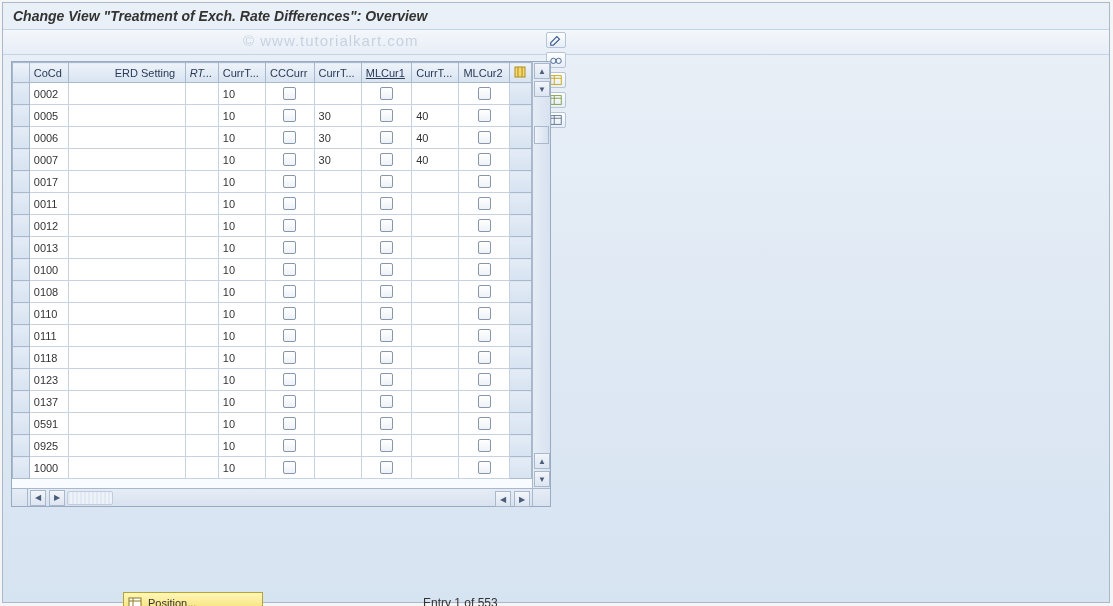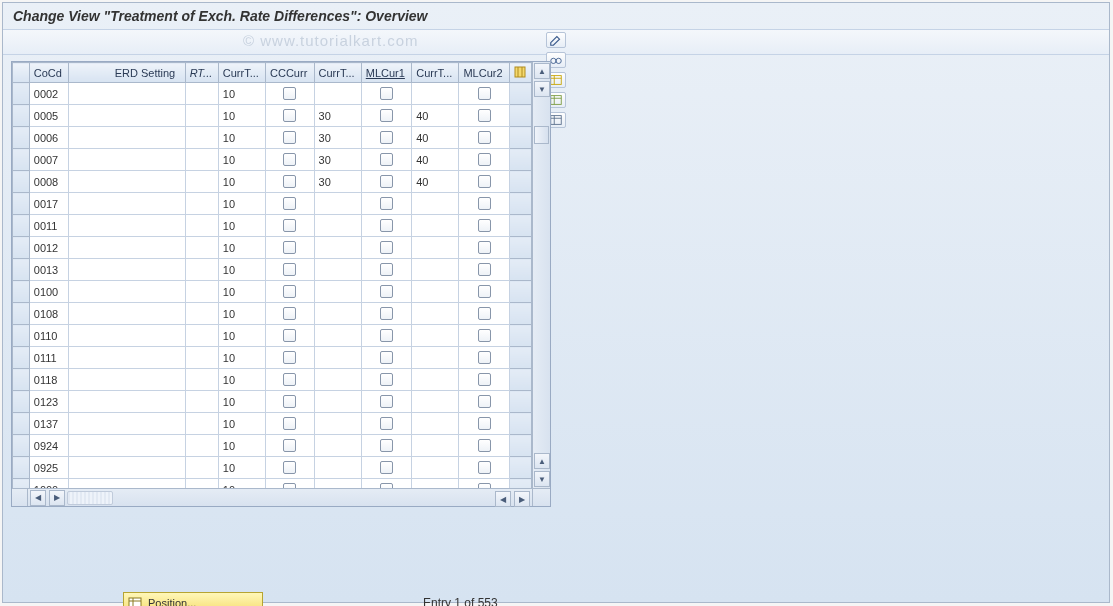--- a/index.html
+++ b/index.html
@@ -304,33 +304,20 @@
                   <td class="readonly col-currt">10</td>
                   <td class="chk col-cccurr"><span class="chk-box"></span></td>
                   <td class="readonly col-currt2">30</td>
                   <td class="chk col-mlcur1"><span class="chk-box"></span></td>
                   <td class="readonly col-currt3">40</td>
                   <td class="chk col-mlcur2"><span class="chk-box"></span></td>
                   <td class="rowhdr"></td>
                 </tr>
                 <tr>
                   <td class="rowhdr"></td>
-                  <td class="readonly col-cocd">0008</td>
-                  <td class="input-cell col-erd"></td>
-                  <td class="input-cell col-rt"></td>
-                  <td class="readonly col-currt">10</td>
-                  <td class="chk col-cccurr"><span class="chk-box"></span></td>
-                  <td class="readonly col-currt2">30</td>
-                  <td class="chk col-mlcur1"><span class="chk-box"></span></td>
-                  <td class="readonly col-currt3">40</td>
-                  <td class="chk col-mlcur2"><span class="chk-box"></span></td>
-                  <td class="rowhdr"></td>
-                </tr>
-                <tr>
-                  <td class="rowhdr"></td>
                   <td class="readonly col-cocd">0017</td>
                   <td class="input-cell col-erd"></td>
                   <td class="input-cell col-rt"></td>
                   <td class="readonly col-currt">10</td>
                   <td class="chk col-cccurr"><span class="chk-box"></span></td>
                   <td class="readonly col-currt2"></td>
                   <td class="chk col-mlcur1"><span class="chk-box"></span></td>
                   <td class="readonly col-currt3"></td>
                   <td class="chk col-mlcur2"><span class="chk-box"></span></td>
                   <td class="rowhdr"></td>
@@ -460,21 +447,21 @@
                   <td class="readonly col-currt">10</td>
                   <td class="chk col-cccurr"><span class="chk-box"></span></td>
                   <td class="readonly col-currt2"></td>
                   <td class="chk col-mlcur1"><span class="chk-box"></span></td>
                   <td class="readonly col-currt3"></td>
                   <td class="chk col-mlcur2"><span class="chk-box"></span></td>
                   <td class="rowhdr"></td>
                 </tr>
                 <tr>
                   <td class="rowhdr"></td>
-                  <td class="readonly col-cocd">0924</td>
+                  <td class="readonly col-cocd">0591</td>
                   <td class="input-cell col-erd"></td>
                   <td class="input-cell col-rt"></td>
                   <td class="readonly col-currt">10</td>
                   <td class="chk col-cccurr"><span class="chk-box"></span></td>
                   <td class="readonly col-currt2"></td>
                   <td class="chk col-mlcur1"><span class="chk-box"></span></td>
                   <td class="readonly col-currt3"></td>
                   <td class="chk col-mlcur2"><span class="chk-box"></span></td>
                   <td class="rowhdr"></td>
                 </tr>

